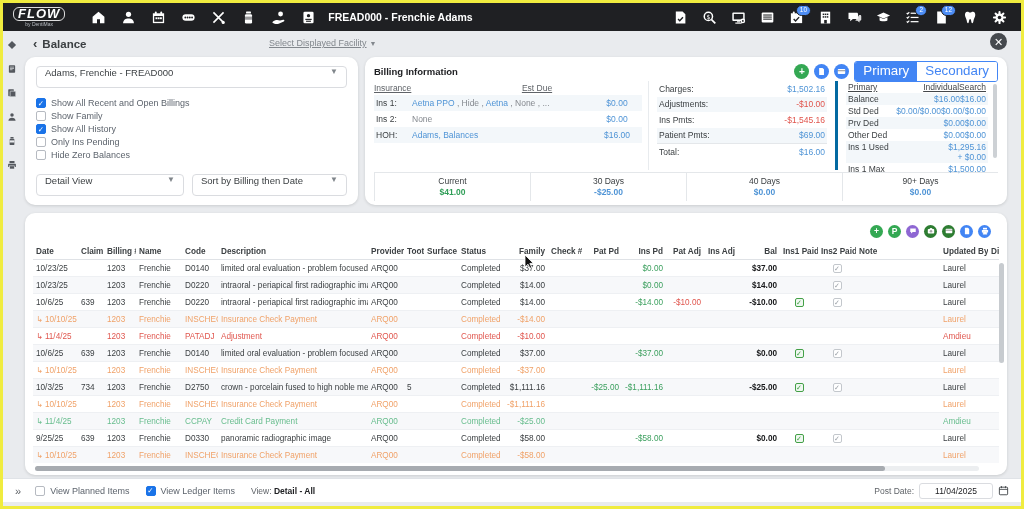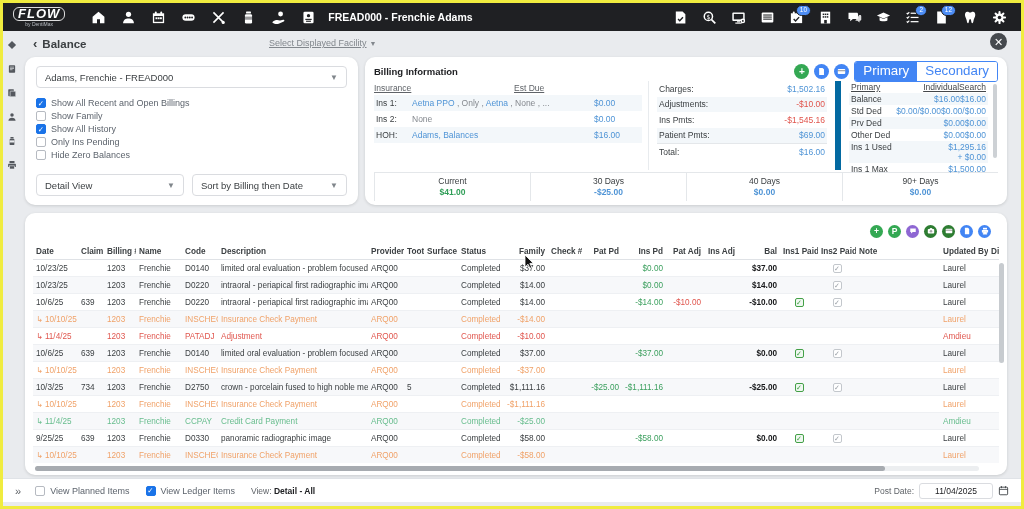--- a/index.html
+++ b/index.html
@@ -29,21 +29,21 @@
   .chev{margin-right:5px;font-size:13px;line-height:10px;}
   .facility{position:absolute;left:244px;top:7px;font-size:9px;color:#82878d;text-decoration:underline;cursor:pointer;}
   .facility .caret{margin-left:3px;font-size:7px;text-decoration:none;display:inline-block;}
   .close-btn{position:absolute;right:0px;top:2px;width:17px;height:17px;border-radius:50%;background:#45494e;color:#fff;
              border:none;font-size:11px;line-height:16px;text-align:center;padding:0;cursor:pointer;}
   .cards-row{display:flex;gap:7px;height:148px;}
   .card{background:#fff;border-radius:10px;box-shadow:0 1px 3px rgba(60,64,67,.18);}
   
   .patient-card{width:333px;padding:7px 11px;box-sizing:border-box;position:relative;}
   .pt-label{font-size:8px;color:#80868b;}
-  .select{margin-top:2px;height:22px;border:1px solid #dadce0;border-radius:4px;display:flex;align-items:center;
+  .select{margin-top:2px;height:22px;border:1px solid #dadce0;border-radius:4px;display:flex;
           padding:0 8px;font-size:9.5px;color:#3c4043;justify-content:space-between;cursor:pointer;background:#fff;box-sizing:border-box;}
   .sel-caret{color:#80868b;font-size:8px;}
   .cb-list{margin-top:10px;display:flex;flex-direction:column;gap:3px;}
   .cb-row{display:flex;align-items:center;gap:5px;font-size:9px;color:#5d646d;cursor:pointer;}
   .cb{width:10px;height:10px;border:1px solid #b6bac1;border-radius:2px;background:#fff;display:inline-flex;
       align-items:center;justify-content:center;font-size:7.5px;color:#fff;box-sizing:border-box;flex:0 0 10px;}
   .cb.on{background:#1a73e8;border-color:#1a73e8;}
   .pt-selects{position:absolute;bottom:9px;left:11px;right:11px;display:flex;gap:8px;}
   .pt-selects .select{margin-top:0;flex:1;}
   .pt-selects .select:first-child{flex:0 0 148px;}
@@ -61,23 +61,23 @@
   .seg-btn.on{background:#4285f4;color:#fff;}
   .bc-body{display:flex;flex:1;margin-top:1px;min-height:0;}
   .ins-block{width:268px;padding-right:6px;border-right:1px solid #e8ebee;}
   .ins-head{display:flex;font-size:8.5px;color:#5f6368;height:14px;align-items:center;}
   .ins-head .u{text-decoration:underline;}
   .ins-head .est{color:#5f6368;}
   .ins-row{display:flex;font-size:8.5px;height:16px;align-items:center;padding:0 2px;}
   .ins-row .lbl{width:36px;color:#3c4043;}
   .ins-row .val{flex:1;color:#85898f;white-space:nowrap;overflow:hidden;}
   .lnk{color:#4f94d6;}
-  .est{width:46px;text-align:left;color:#4f94d6;}
+  .est{width:46px;text-align:center;color:#4f94d6;}
   .stripe{background:#f3f7fa;}
-  .tot-block{width:170px;padding:0 8px;border-right:6px solid #0369a1;}
+  .tot-block{width:170px;padding:0 8px;border-right:3px solid #0369a1;}
   .tot-row{display:flex;justify-content:space-between;font-size:8.5px;height:15.5px;align-items:center;color:#3c4043;padding:0 2px;}
   .tot-row.total-line{border-top:1px solid #e4e7ea;}
   .v-blue{color:#4f94d6;}.v-red{color:#e0544c;}
   .ben-block{flex:1;padding-left:8px;position:relative;padding-right:10px;min-width:0;}
   .ben-row{display:flex;font-size:8.5px;align-items:flex-start;padding:1px 2px;}
   .ben-row .bl{width:60px;color:#3c4043;}
   .ben-row .bi{width:84px;text-align:right;color:#4f94d6;}
   .ben-row .bf{flex:1;text-align:right;color:#4f94d6;}
   .ben-head .bl,.ben-head .bi,.ben-head .bf{color:#44474b;text-decoration:underline;}
   .ben-scroll{position:absolute;right:1px;top:3px;width:4px;height:74px;background:#cdd1d5;border-radius:2px;cursor:pointer;}
@@ -426,21 +426,21 @@
           </div>
           <div class="bc-body">
             <div class="ins-block">
               <div class="ins-head">
                 <span class="u" style="width:140px">Insurance</span>
                 <span class="u est">Est Due</span>
               </div>
               <div id="ins-rows">
                   <div class="ins-row stripe">
      <span class="lbl">Ins 1:</span>
-     <span class="val"><a class="lnk">Aetna PPO</a><span> , Only , </span><a class="lnk">Aetna</a><span> , None , ...</span></span>
+     <span class="val"><a class="lnk">Aetna PPO</a><span> , Hide , </span><a class="lnk">Aetna</a><span> , None , ...</span></span>
      <span class="est">$0.00</span>
                   </div>
                   <div class="ins-row ">
      <span class="lbl">Ins 2:</span>
      <span class="val"><span>None</span></span>
      <span class="est">$0.00</span>
                   </div>
                   <div class="ins-row stripe">
      <span class="lbl">HOH:</span>
      <span class="val"><a class="lnk">Adams, Balances</a></span>

